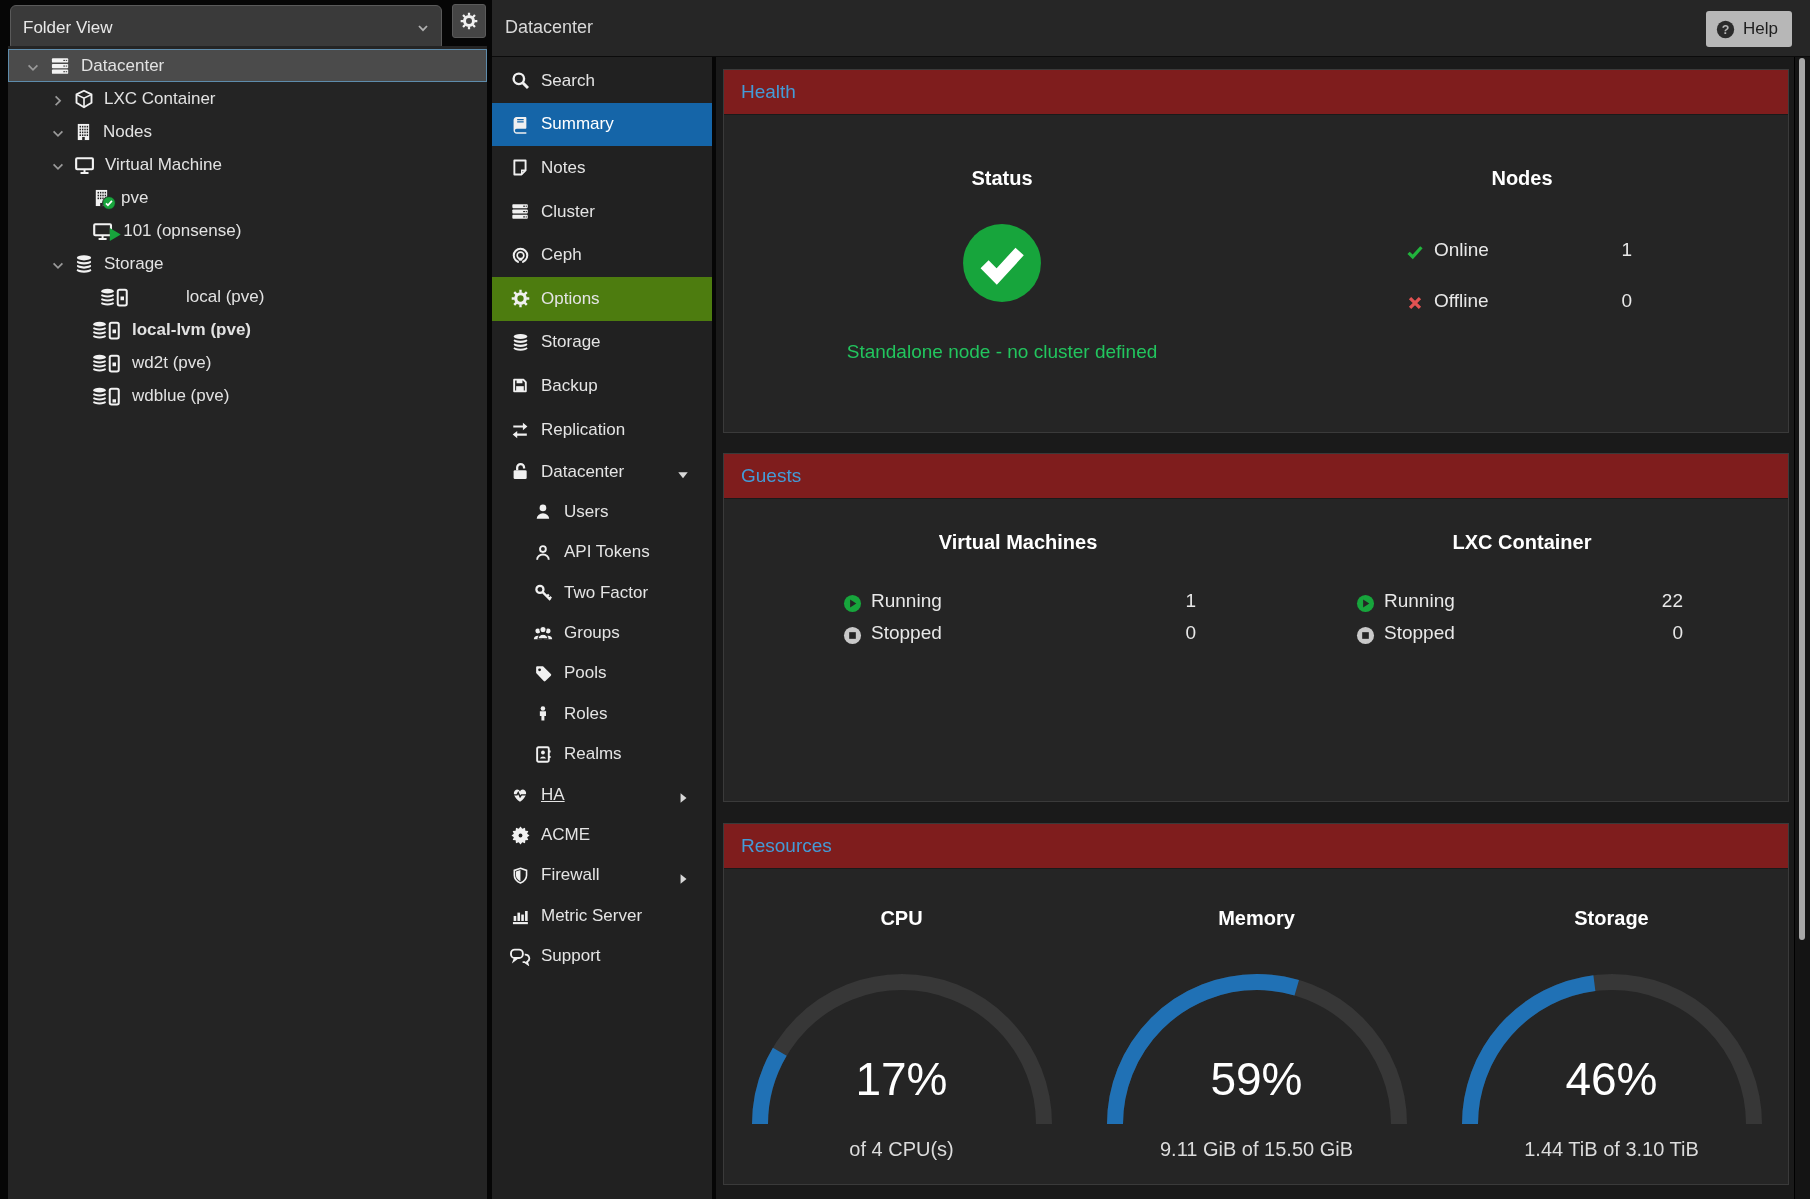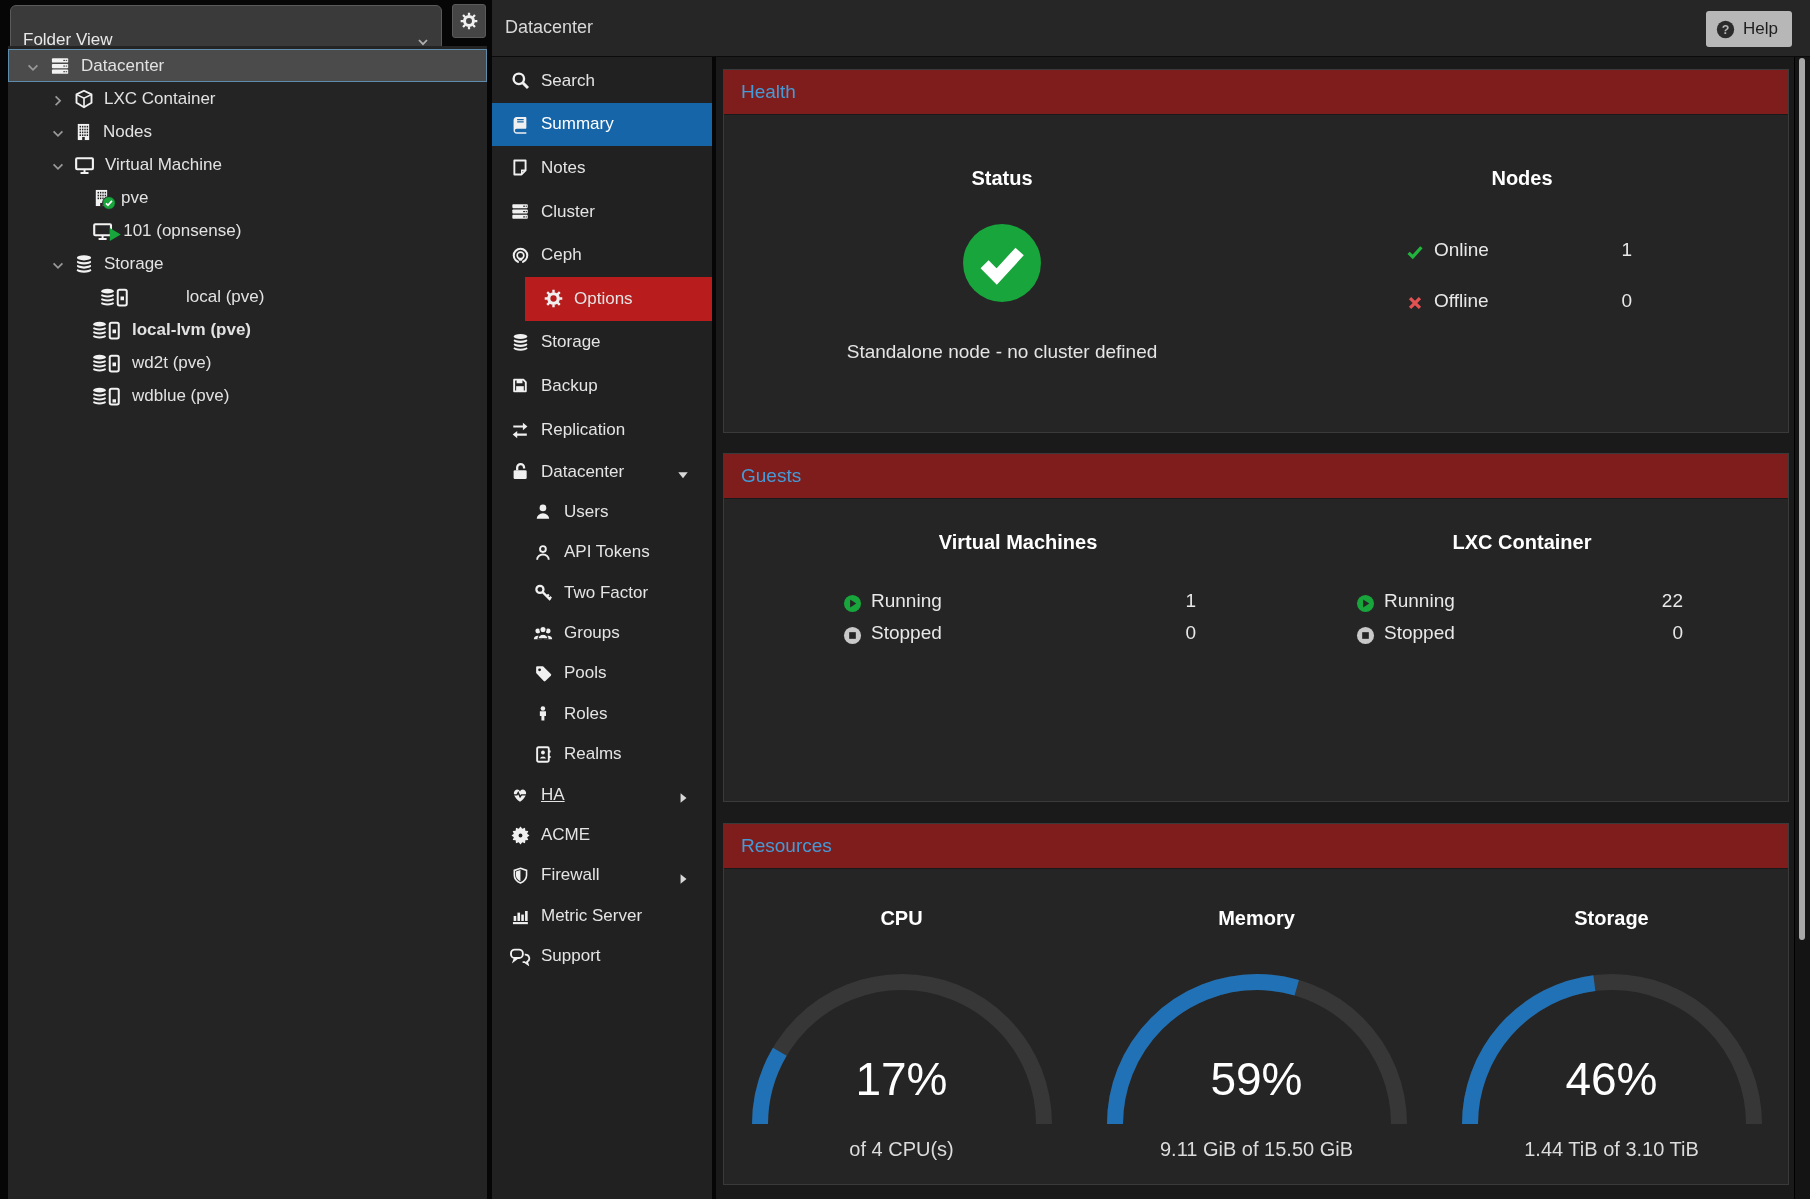--- a/index.html
+++ b/index.html
@@ -2,21 +2,21 @@
 <html><head>
 <meta charset="utf-8">
 <style>
   * { margin:0; padding:0; box-sizing:border-box; }
   html,body { width:1810px; height:1199px; overflow:hidden; background:#000; font-family:"Liberation Sans",sans-serif; }
   #app { position:relative; width:1810px; height:1199px; }
   .i { display:inline-block; vertical-align:middle; }
 
   
   .sidebar { position:absolute; left:0; top:0; width:492px; height:1199px; background:#060606; }
-  .combo { position:absolute; left:10px; top:5px; width:432px; height:46px; background:#3a3a3a; border:1px solid #5a5a5a; border-radius:6px; display:flex; align-items:flex-end; padding:0 10px 0 12px; color:#e8e8e8; font-size:17px; }
+  .combo { position:absolute; left:10px; top:5px; width:432px; height:46px; background:#3a3a3a; border:1px solid #5a5a5a; border-radius:6px; display:flex; align-items:center; padding:0 10px 0 12px; color:#e8e8e8; font-size:17px; }
   .combo .lbl { flex:1; }
   .gear-btn { position:absolute; left:452px; top:4px; width:34px; height:34px; background:#454545; border:1px solid #5a5a5a; border-radius:3px; display:flex; align-items:center; justify-content:center; color:#f0f0f0; }
   .tree { position:absolute; left:8px; top:46px; width:479px; height:1153px; background:#242424; --hole:#242424; padding-top:3px; }
   .tree-row { height:33px; display:flex; align-items:center; color:#e2e2e2; font-size:17px; position:relative; }
   .tree-row .chev { width:16px; height:16px; margin-right:8px; color:#9a9a9a; flex:0 0 16px; }
   .tree-row .ticon { position:relative; margin-right:10px; color:#f2f2f2; display:flex; align-items:center; }
   .ticon svg.i { height:20px; width:auto; }
   .tree-row.sel { background:#4b4b4b; --hole:#4b4b4b; border:1px solid #5e8cac; }
   .badge { position:absolute; }
 
@@ -25,21 +25,21 @@
   .topbar-title { position:absolute; left:13px; top:17px; font-size:18px; color:#d8d8d8; }
   .help-btn { position:absolute; right:18px; top:11px; height:36px; background:#b7b7b7; border:0; border-radius:3px; padding:0 14px 0 10px; font-family:inherit; font-size:17px; color:#1e1e1e; display:flex; align-items:center; gap:8px; }
 
   
   .menu { position:absolute; left:492px; top:57px; width:220px; height:1142px; background:#212121; --hole:#212121; padding-top:2px; }
   .menu-item { position:relative; display:flex; align-items:center; color:#e4e4e4; font-size:17px; padding-left:17px; }
   .menu-item .mi-icon { width:22px; height:20px; margin-right:10px; color:#f0f0f0; display:flex; align-items:center; justify-content:center; }
   .mi-icon svg.i { height:19px; width:auto; }
   .menu-item.indent { padding-left:40px; }
   .menu-item.sel { background:#1565a8; --hole:#1565a8; color:#fff; }
-  .menu-item.active { background:#b91c1c;margin-left:33px; --hole:#4d4d4d; }
+  .menu-item.active { background:#4d7c0f; --hole:#4d4d4d; }
   .mi-caret { position:absolute; right:22px; width:14px; height:14px; color:#d8d8d8; }
 
   
   .content { position:absolute; left:716px; top:57px; width:1078px; height:1142px; background:#1a1a1a; }
   .vline { position:absolute; left:712px; top:57px; width:4px; height:1142px; background:#060606; }
   .panel { position:absolute; left:7px; width:1066px; background:#252525; border:1px solid #3a3a3a; }
   .panel-header { height:45px; background:#7f1d1d; border-bottom:1px solid #1a1a1a; display:flex; align-items:center; padding-left:17px; font-size:19px; color:#449bd7; }
   .panel-body { position:relative; }
   #panel-health { top:12px; height:364px; }
   #panel-health .panel-body { height:316px; }
@@ -54,21 +54,21 @@
   .hrow { position:absolute; display:flex; align-items:center; font-size:19px; color:#e8e8e8; }
   .hrow .ric { width:19px; height:19px; margin-right:9px; }
   .ric svg.i { height:18px; width:auto; }
   .hrow .rlab { flex:1; }
   .grow { position:absolute; display:flex; align-items:center; font-size:19px; color:#e8e8e8; }
   .grow .gic { width:19px; height:19px; margin-right:9px; }
   .gic svg.i { height:19px; width:auto; }
   .grow .rlab { flex:1; }
 
   .status-circle { position:absolute; left:50%; transform:translateX(-50%); }
-  .status-msg { position:absolute; width:100%; text-align:center; font-size:19px; color:#e5e5e5; }
+  .status-msg { position:absolute; width:100%; text-align:center; font-size:19px; color:#22c55e; }
 
   .gcol { position:absolute; top:0; width:355px; height:100%; }
   .gtitle { position:absolute; top:38px; width:100%; text-align:center; font-size:20px; font-weight:bold; color:#fff; }
   .gsvg { position:absolute; top:95px; left:50%; transform:translateX(-50%); }
   .gpct { position:absolute; top:183px; width:100%; text-align:center; font-size:46px; color:#fff; }
   .gsub { position:absolute; top:269px; width:100%; text-align:center; font-size:20px; color:#dcdcdc; }
 
   
   .sbar { position:absolute; left:1795px; top:57px; width:15px; height:1142px; background:#141414; }
   .sbar .thumb { position:absolute; left:4px; top:1px; width:6px; height:882px; background:#a6a6a6; border-radius:3px; }

